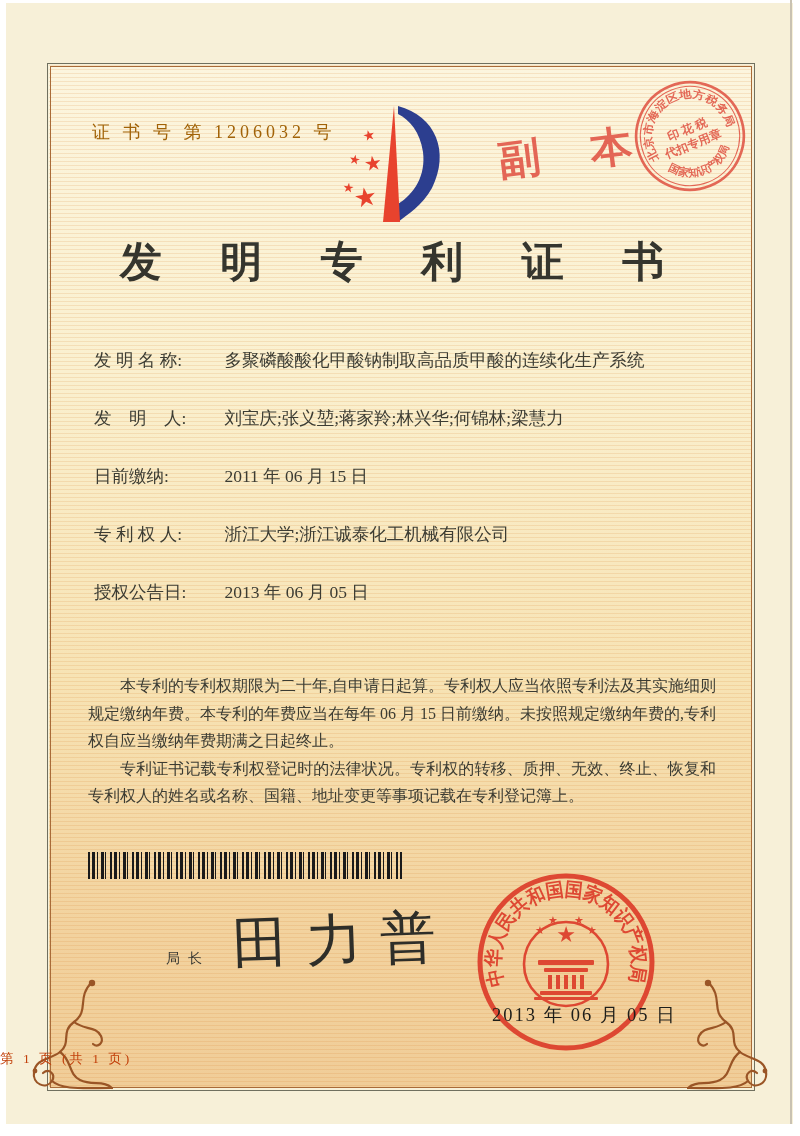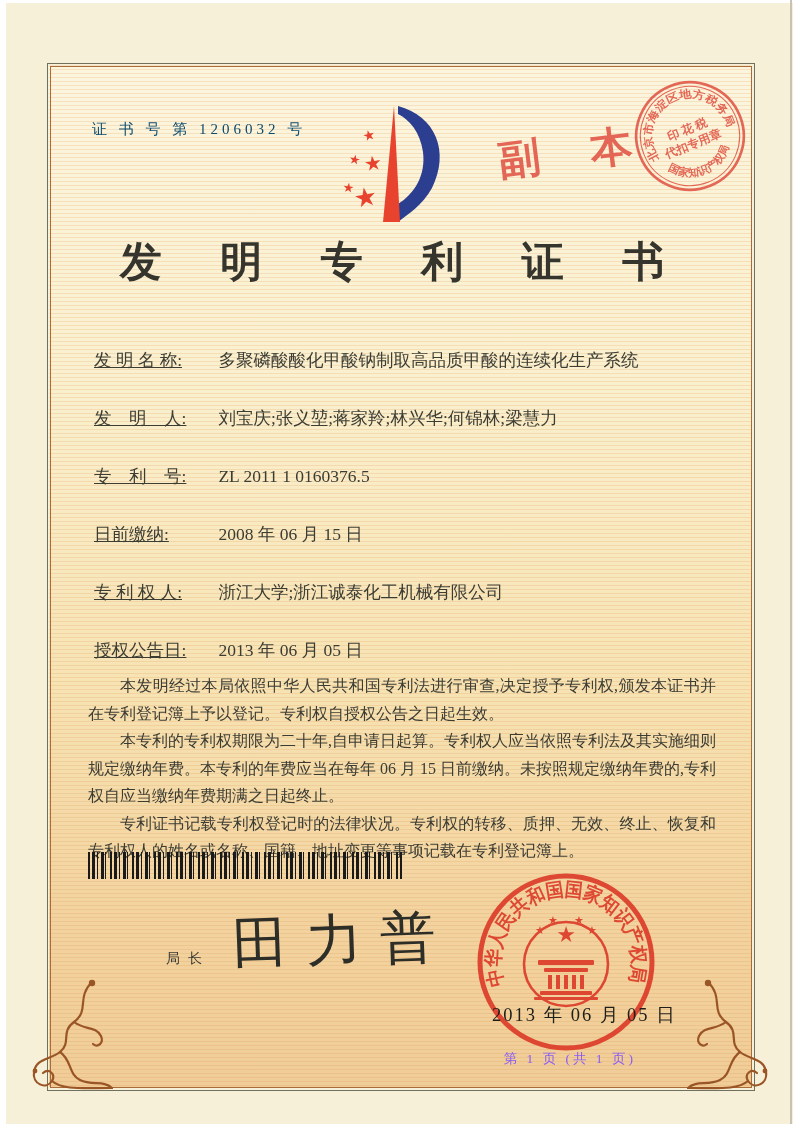--- a/index.html
+++ b/index.html
@@ -26,41 +26,41 @@
   .frame-inner{
     position:absolute;left:2px;top:2px;right:2px;bottom:2px;
     border:1px solid #a96b38;
   }
   .flourish{position:absolute;width:92px;height:132px;}
   .flourish.left{left:22px;top:978px;}
   .flourish.right{left:686px;top:978px;transform:scaleX(-1);}
 
   .cert-no{
     position:absolute;left:92px;top:120px;
-    font-size:15px;letter-spacing:4px;color:#0c4a6e;
+    font-size:18px;letter-spacing:4px;color:#a16207;
   }
   .logo{position:absolute;left:336px;top:100px;width:116px;height:128px;}
   .dup-stamp{
     position:absolute;left:498px;top:124px;
     font-size:42px;letter-spacing:20px;color:#e25b4b;
     transform:rotate(-7deg);font-weight:600;opacity:.92;white-space:nowrap;
   }
   .tax-stamp{
     position:absolute;left:628px;top:74px;width:124px;height:124px;
     transform:rotate(-22deg);opacity:.88;
   }
   .title{
     position:absolute;left:0;width:800px;top:234px;text-align:center;
     font-size:42px;font-weight:700;letter-spacing:24px;padding-left:8px;
     color:#35352e;box-sizing:border-box;
   }
   .fields{position:absolute;left:94px;top:348px;width:640px;}
   .field-row{height:24px;margin-bottom:34px;font-size:17.5px;color:#3c3c33;white-space:nowrap;}
-  .flabel{display:inline-block;min-width:110px;text-decoration:underline;}
-  .fvalue{margin-left:10px;}
+  .flabel{display:inline-block;min-width:110px;}
+  .fvalue{margin-left:16px;}
   .paragraphs{
     position:absolute;left:88px;top:672px;width:628px;
     font-size:16px;line-height:27.5px;color:#3c3c33;text-align:justify;
   }
   .paragraphs p{margin:0;text-indent:2em;}
   .barcode{
     position:absolute;left:88px;top:852px;width:314px;height:27px;
     background:repeating-linear-gradient(90deg,
       #1a1a1a 0 2px, rgba(0,0,0,0) 2px 4px,
       #1a1a1a 4px 7px, rgba(0,0,0,0) 7px 9px,
@@ -76,22 +76,22 @@
     position:absolute;left:232px;top:903px;
     font-size:56px;letter-spacing:18px;color:#2e2e29;
     transform:rotate(-2deg);white-space:nowrap;
   }
   .seal{position:absolute;left:476px;top:872px;width:180px;height:180px;opacity:.9;}
   .seal-date{
     position:absolute;left:492px;top:1002px;
     font-size:18.5px;letter-spacing:2px;color:#1e1e1a;white-space:nowrap;
   }
   .footer{
-    position:absolute;left:0;width:636px;top:1050px;text-align:right;
-    font-size:13.5px;letter-spacing:3px;color:#8b5cf6;
+    position:absolute;left:0;width:636px;top:1050px;text-align:left;
+    font-size:13.5px;letter-spacing:3px;color:#c2410c;
   }
 </style>
 </head>
 <body>
 
 <div class="page">
   <div class="paper"></div>
   <div class="scan-line"></div>
   <div class="texture"></div>
   <div class="frame">
@@ -159,39 +159,34 @@
   <div class="fields">
     <div class="field-row">
       <span class="flabel">发 明 名 称:</span>
       <span class="fvalue">多聚磷酸酸化甲酸钠制取高品质甲酸的连续化生产系统</span>
     </div>
     <div class="field-row">
       <span class="flabel">发　明　人:</span>
       <span class="fvalue">刘宝庆;张义堃;蒋家羚;林兴华;何锦林;梁慧力</span>
     </div>
     <div class="field-row">
-      <span class="flabel">专　利　号:</span>
-      <span class="fvalue">ZL 2011 1 0160376.5</span>
-    </div>
-    <div class="field-row">
       <span class="flabel">日前缴纳:</span>
-      <span class="fvalue">2008 年 06 月 15 日</span>
+      <span class="fvalue">2011 年 06 月 15 日</span>
     </div>
     <div class="field-row">
       <span class="flabel">专 利 权 人:</span>
       <span class="fvalue">浙江大学;浙江诚泰化工机械有限公司</span>
     </div>
     <div class="field-row">
       <span class="flabel">授权公告日:</span>
       <span class="fvalue">2013 年 06 月 05 日</span>
     </div>
   </div>
 
   <div class="paragraphs">
-    <p>本发明经过本局依照中华人民共和国专利法进行审查,决定授予专利权,颁发本证书并在专利登记簿上予以登记。专利权自授权公告之日起生效。</p>
     <p>本专利的专利权期限为二十年,自申请日起算。专利权人应当依照专利法及其实施细则规定缴纳年费。本专利的年费应当在每年 06 月 15 日前缴纳。未按照规定缴纳年费的,专利权自应当缴纳年费期满之日起终止。</p>
     <p>专利证书记载专利权登记时的法律状况。专利权的转移、质押、无效、终止、恢复和专利权人的姓名或名称、国籍、地址变更等事项记载在专利登记簿上。</p>
   </div>
 
   <div class="barcode"></div>
 
   <div class="issuer-label">局长</div>
   <div class="signature">田力普</div>
 
   <svg class="seal" viewBox="0 0 180 180">

